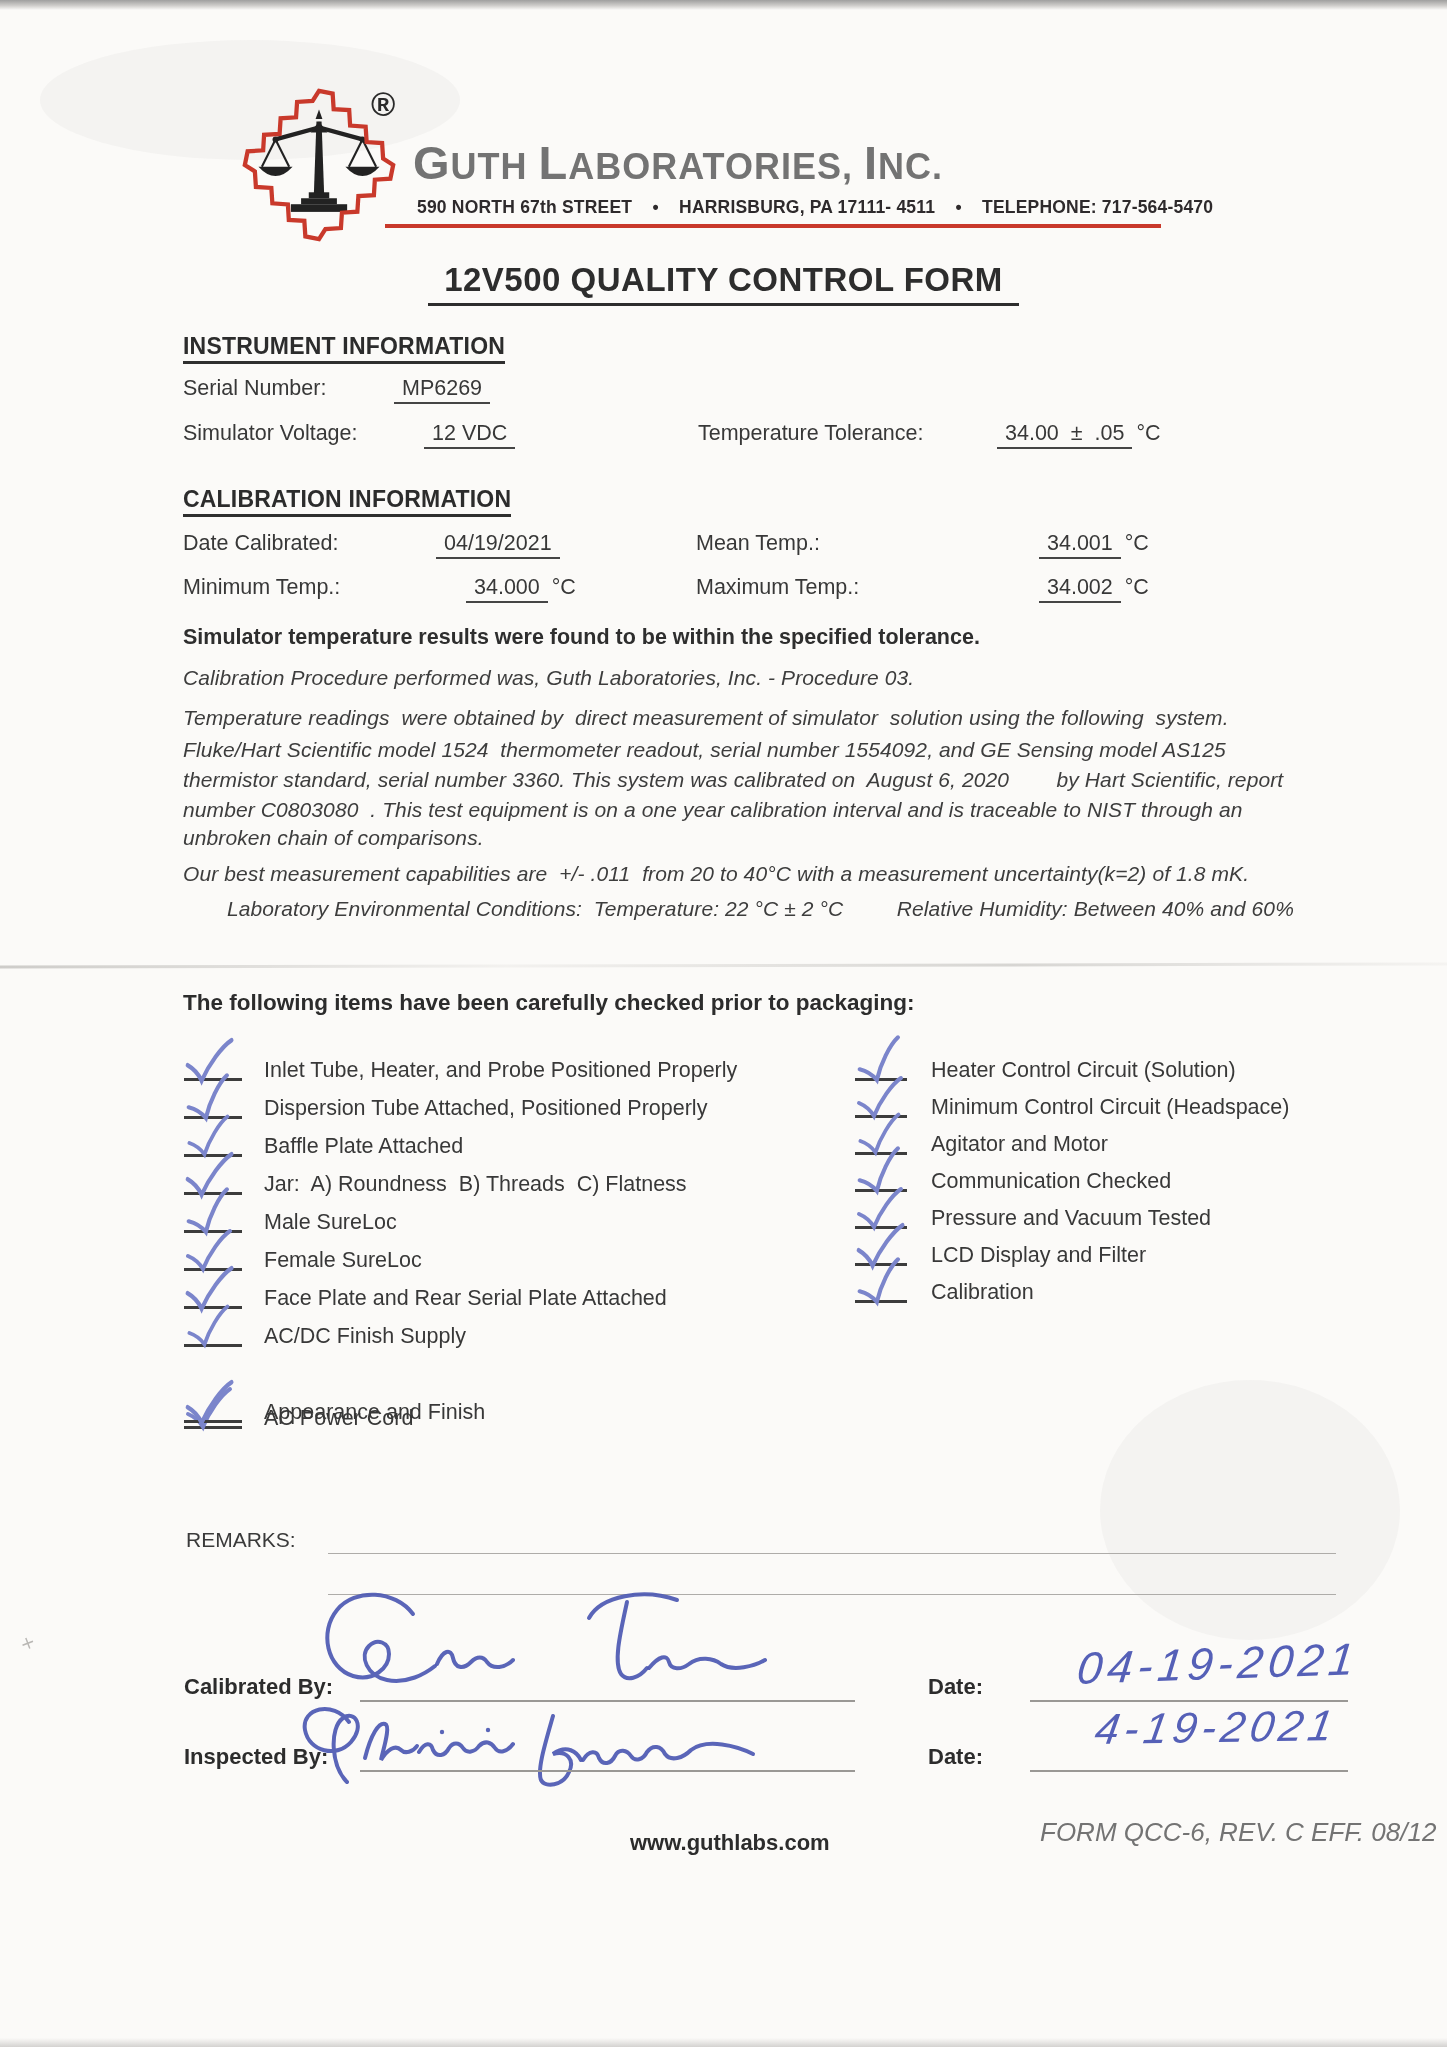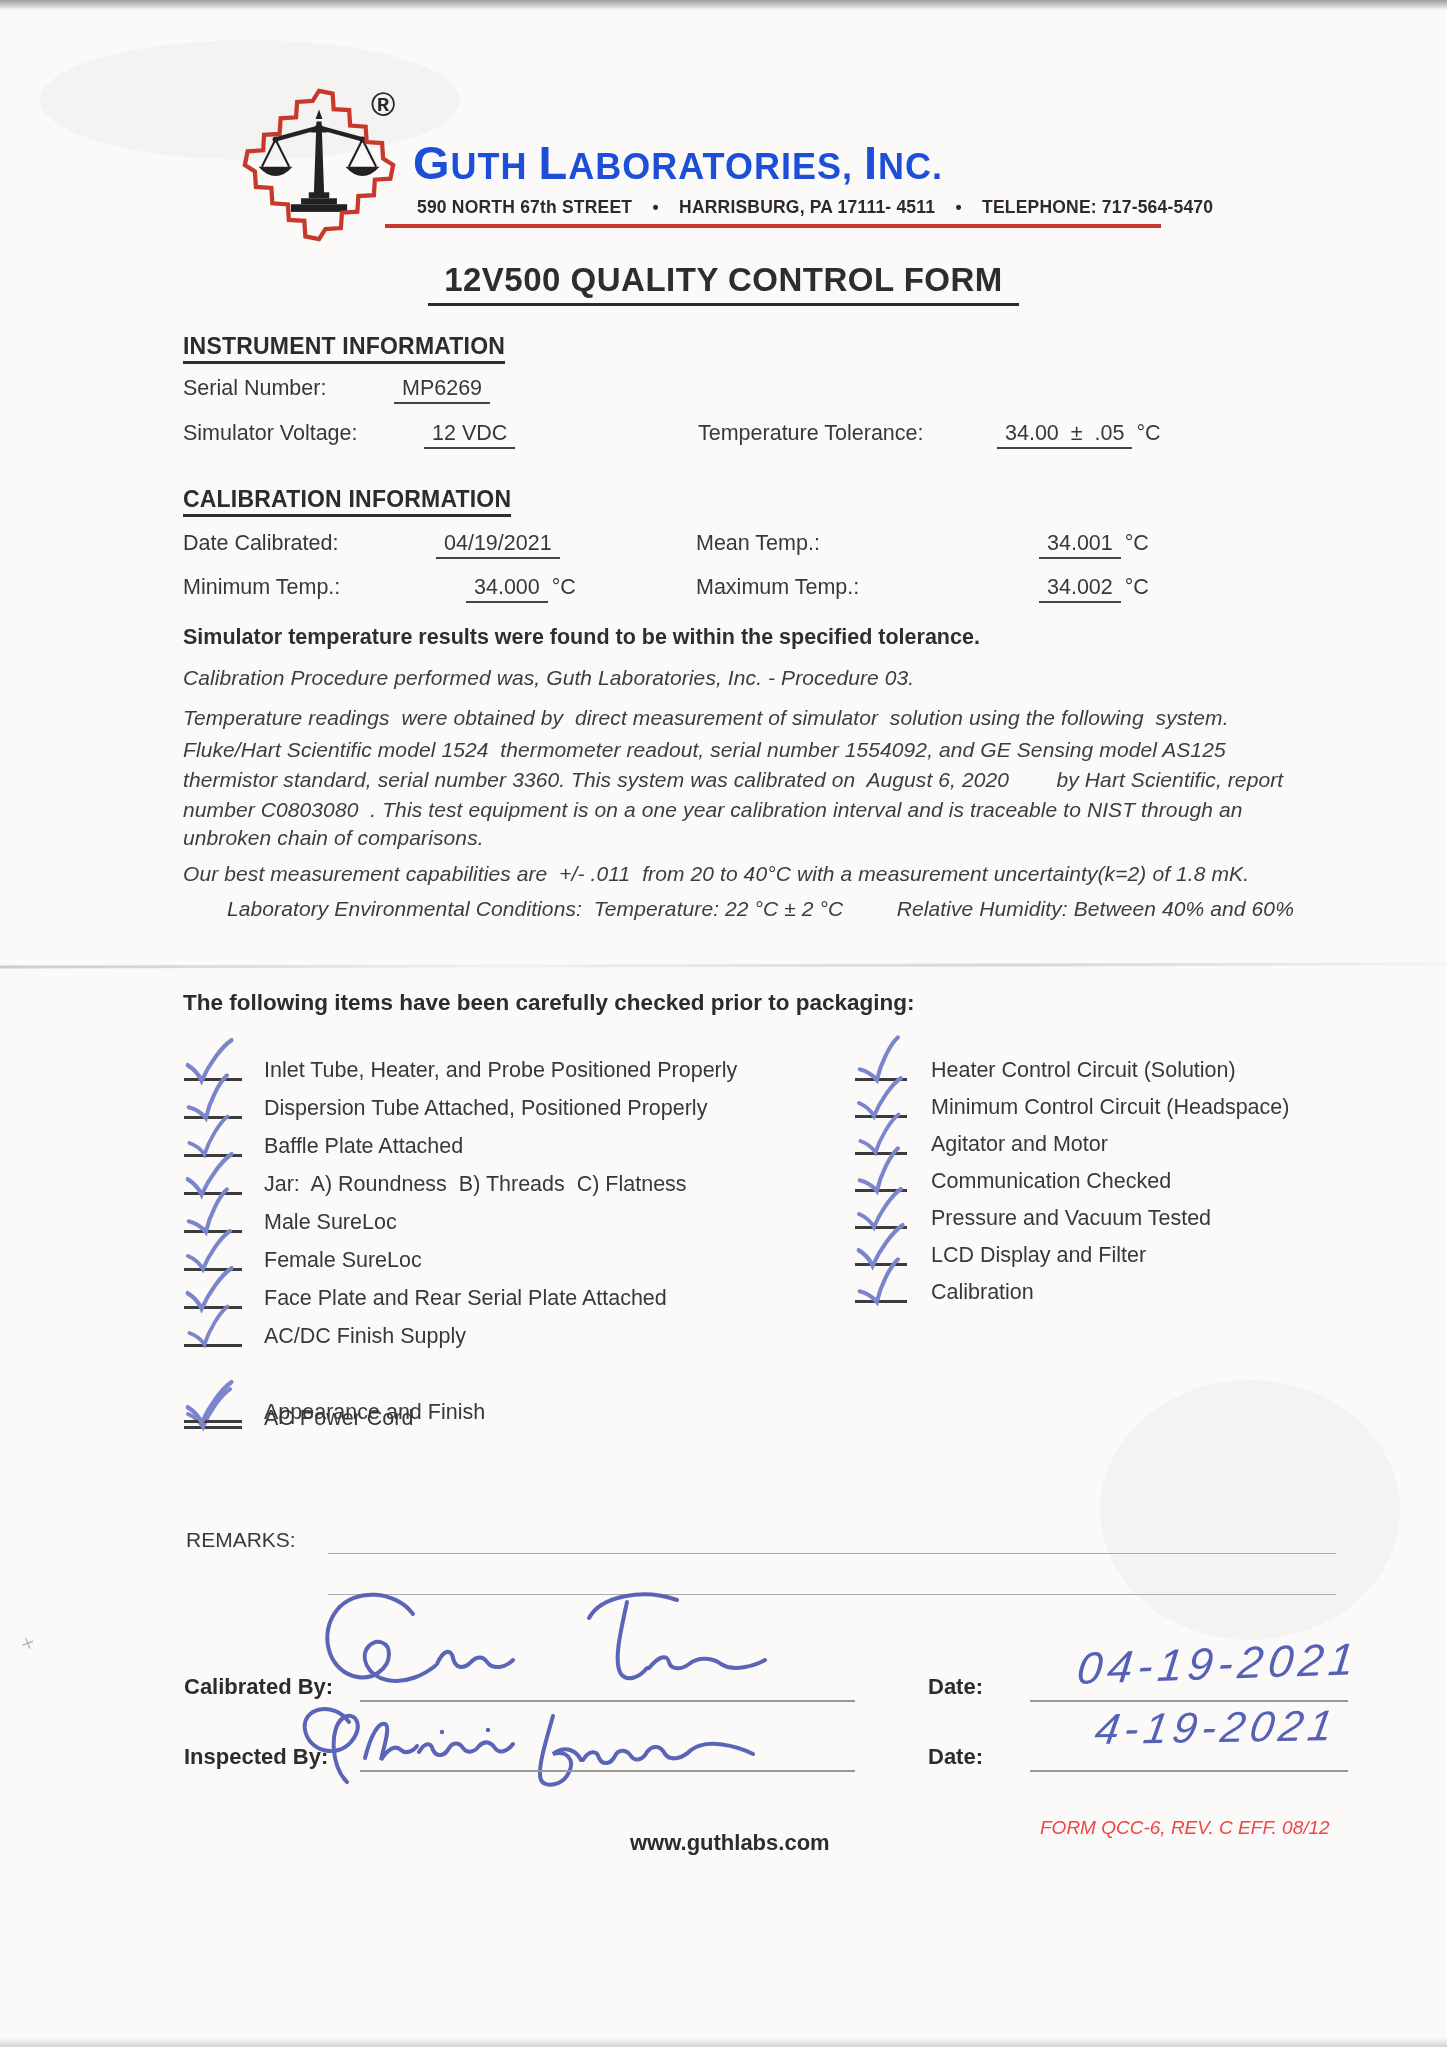--- a/index.html
+++ b/index.html
@@ -16,21 +16,21 @@
     background:linear-gradient(180deg,#555 0,#a9a7a4 55%,rgba(255,255,255,0) 100%);opacity:.55;}
   .edge-bottom{left:0;bottom:0;width:100%;height:9px;
     background:linear-gradient(0deg,#8b8987 0,rgba(255,255,255,0) 100%);opacity:.35;}
   .crease{left:0;top:964px;width:100%;height:3px;
     background:linear-gradient(90deg,rgba(150,148,144,.45),rgba(205,202,198,.18) 35%,rgba(160,158,154,.4) 70%,rgba(210,208,204,.15));
     transform:rotate(-.12deg);}
   .blob{border-radius:50%;background:rgba(190,188,185,.10);}
   .smudge{left:22px;top:1632px;font-size:20px;color:#b9b7b4;transform:rotate(24deg);}
   
   .regmark{left:371px;top:86px;font-size:33px;color:#2a2a2a;font-weight:bold;}
-  .company{left:413px;top:139px;color:#1d4ed8;font-weight:bold;letter-spacing:1px;line-height:1;}
+  .company{left:413px;top:139px;color:#737373;font-weight:bold;letter-spacing:1px;line-height:1;}
   .company .cap{font-size:47px;}
   .company .sm{font-size:36px;}
   .address{left:417px;top:197px;font-size:17.5px;font-weight:bold;color:#2e2a2c;letter-spacing:.2px;}
   .redline{left:385px;top:224px;width:776px;height:4px;background:#c9392b;}
   
   .titlewrap{left:0;top:261px;width:100%;text-align:center;}
   .titlewrap span{display:inline-block;font-size:33px;font-weight:bold;color:#2d2d2d;
     border-bottom:3.5px solid #2d2d2d;padding:0 16px 4px 16px;letter-spacing:.5px;}
   
   .hdg{font-size:23px;font-weight:bold;color:#2c2c2c;border-bottom:3px solid #2f2f2f;padding-bottom:1px;display:inline-block;letter-spacing:.2px;}
@@ -56,21 +56,21 @@
   .thinline{border-bottom:1.5px solid #aeaca9;height:0;}
   .signlbl{font-size:22px;font-weight:bold;color:#2c2c2c;}
   .remlbl{font-size:21px;color:#3a3a3a;}
   .hand{font-style:italic;color:#4d58b4;transform:skewX(-8deg) rotate(-2deg);letter-spacing:5px;opacity:.95;}
   .hand1{left:1078px;top:1638px;font-size:45px;}
   .hand2{left:1096px;top:1703px;font-size:43px;transform:skewX(-10deg) rotate(-1deg);}
   .sig path{fill:none;stroke:#4c58b2;stroke-width:4;stroke-linecap:round;opacity:.92;}
   .sig circle{fill:#4c58b2;opacity:.92;}
   
   .website{left:630px;top:1830px;font-size:22px;font-weight:bold;color:#2c2c2c;}
-  .formref{left:1040px;top:1817px;font-size:19px;font-style:italic;color:#ef4444;}
+  .formref{left:1040px;top:1817px;font-size:26px;font-style:italic;color:#737373;}
 </style>
 </head>
 <body>
 
 <div class="abs edge-top"></div>
 <div class="abs edge-bottom"></div>
 <div class="abs crease"></div>
 <div class="abs blob" style="left:40px;top:40px;width:420px;height:120px;"></div>
 <div class="abs blob" style="left:1100px;top:1380px;width:300px;height:260px;"></div>
 <div class="abs smudge">×</div>

